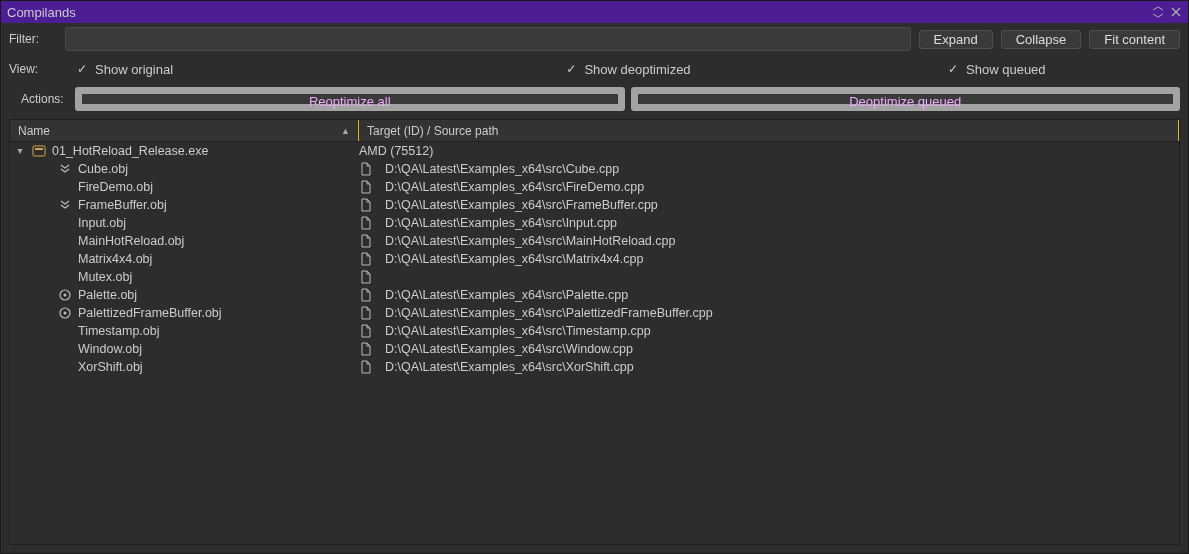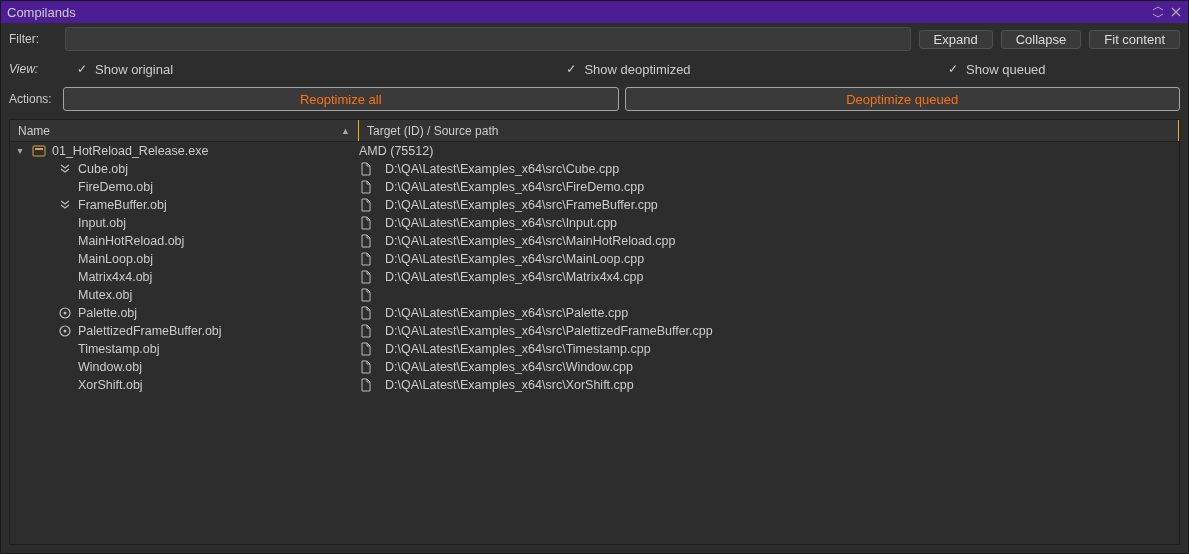--- a/index.html
+++ b/index.html
@@ -68,43 +68,44 @@
   border-radius: 3px;
   cursor: pointer;
   font-size: 13px;
 }
 .view-row {
   display: flex;
   align-items: center;
   padding: 4px 8px;
   height: 28px;
 }
-.view-row .row-label { width: 48px; font-style: italic; }
+.view-row .row-label { width: 48px; }
 .view-opts { flex: 1; display: flex; }
 .view-opt {
   flex: 1;
   display: flex;
   align-items: center;
   gap: 6px;
   color: #cccccc;
   cursor: pointer;
 }
 .check { color: #cccccc; font-size: 12px; width: 14px; display: inline-block; text-align: center; }
 .actions-row {
   display: flex;
   align-items: center;
   padding: 4px 8px;
   gap: 6px;
   height: 32px;
+  margin-left: 12px;
 }
 .action-btn {
   flex: 1;
   background: #3a3a3a;
-  border: 1px solid #a3a3a3;
-  color: #f97316;
+  border: 7px solid #a3a3a3;
+  color: #f0abfc;
   height: 24px;
   border-radius: 3px;
   cursor: pointer;
   font-size: 13px;
 }
 .table-area {
   flex: 1;
   margin: 4px 8px 8px 8px;
   border: 1px solid #1f1f1f;
   background: #2d2d2d;
@@ -342,36 +343,20 @@
                 <path d="M8 1 L8 4 L11 4" fill="none" stroke="#bbb" stroke-width="1"></path>
               </svg>
             </span>
             <span>D:\QA\Latest\Examples_x64\src\MainHotReload.cpp</span>
           </div>
         </div>
         <div class="row">
           <div class="cell-name">
             <span class="indent-2"></span>
             <span style="width:20px;display:inline-block;"></span>
-            <span>MainLoop.obj</span>
-          </div>
-          <div class="cell-path">
-            <span class="file-icon">
-              <svg width="14" height="14" viewBox="0 0 14 14">
-                <path d="M3 1 L8 1 L11 4 L11 13 L3 13 Z" fill="none" stroke="#bbb" stroke-width="1"></path>
-                <path d="M8 1 L8 4 L11 4" fill="none" stroke="#bbb" stroke-width="1"></path>
-              </svg>
-            </span>
-            <span>D:\QA\Latest\Examples_x64\src\MainLoop.cpp</span>
-          </div>
-        </div>
-        <div class="row">
-          <div class="cell-name">
-            <span class="indent-2"></span>
-            <span style="width:20px;display:inline-block;"></span>
             <span>Matrix4x4.obj</span>
           </div>
           <div class="cell-path">
             <span class="file-icon">
               <svg width="14" height="14" viewBox="0 0 14 14">
                 <path d="M3 1 L8 1 L11 4 L11 13 L3 13 Z" fill="none" stroke="#bbb" stroke-width="1"></path>
                 <path d="M8 1 L8 4 L11 4" fill="none" stroke="#bbb" stroke-width="1"></path>
               </svg>
             </span>
             <span>D:\QA\Latest\Examples_x64\src\Matrix4x4.cpp</span>

